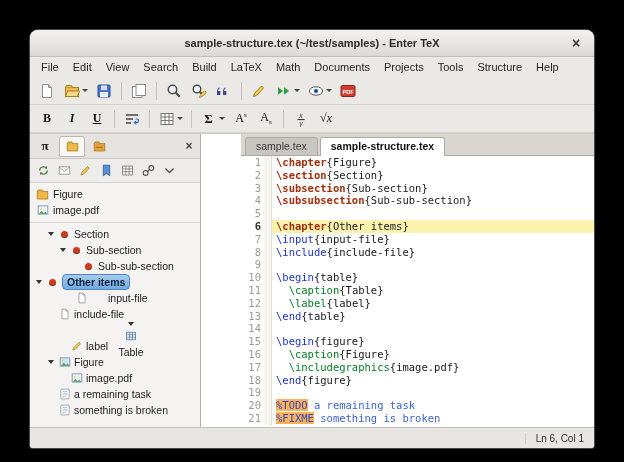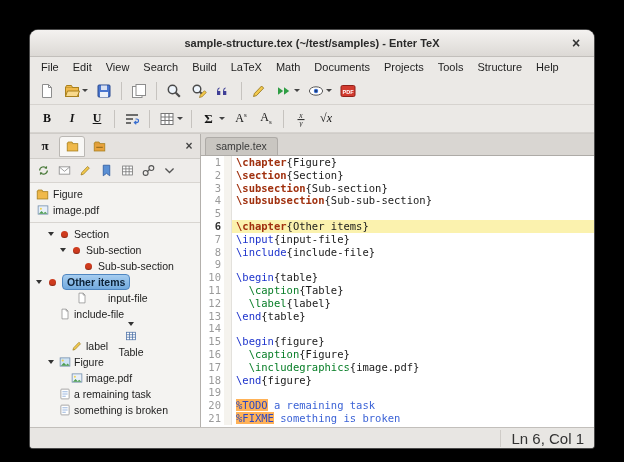--- a/index.html
+++ b/index.html
@@ -50,42 +50,42 @@
   .tree-row{height:16px;display:flex;align-items:center;gap:3px;font-size:10.5px;color:#1c1c1c;white-space:nowrap;}
   .tree-row.selected .tree-label{background:linear-gradient(#a6cdf0,#71a9de);border:1px solid #4f86c0;border-radius:4px;
                                  padding:0 4px;color:#0c2238;font-weight:bold;}
   .tree-arrow{width:9px;flex:none;display:inline-flex;align-items:center;justify-content:center;}
   .tri{width:0;height:0;border-left:3.5px solid transparent;border-right:3.5px solid transparent;border-top:4px solid #333;}
   .tree-ic{width:13px;height:13px;flex:none;display:inline-flex;align-items:center;justify-content:center;}
   .tree-label{line-height:14px;}
   .dot{width:7px;height:7px;border-radius:50%;background:#cf3b1e;display:inline-block;
        box-shadow:inset 0 -1px 1px rgba(0,0,0,.35);}
   
-  .editorcol{flex:1;display:flex;flex-direction:column;min-width:0;}
+  .editorcol{flex:1;display:flex;flex-direction:column;min-width:0;padding-left:40px;}
   .tabbar{height:21px;flex:none;display:flex;align-items:flex-end;background:#d9d6d2;border-bottom:1px solid #aeaba7;padding-left:4px;gap:2px;}
   .tab{font-size:10.5px;color:#3a3a3a;background:#c9c6c1;border:1px solid #aeaba7;border-bottom:none;
        border-radius:3px 3px 0 0;padding:2px 10px 3px 10px;}
   .tab.active{background:#ffffff;color:#111;position:relative;top:1px;padding-bottom:4px;font-weight:bold;}
   .editor{flex:1;background:#fff;font-family:"DejaVu Sans Mono",monospace;font-size:10.5px;overflow:hidden;}
   .line{display:flex;height:12.8px;line-height:12.8px;}
   .num{width:20px;flex:none;text-align:right;padding-right:3px;color:#9a9a9a;}
   .gut{width:7px;flex:none;background:#f5f3ee;border-right:1px solid #e3e1dc;}
   .codetext{flex:1;padding-left:4px;white-space:pre;}
   .line.current .codetext{background:#fbf2ae;}
   .line.current .num{color:#333;font-weight:bold;}
   .tok-cmd{color:#a0300e;font-weight:bold;}
   .tok-kw{color:#1d33cc;}
   .tok-ref{color:#067d26;}
   .tok-txt{color:#1a1a1a;}
   .tok-comment{color:#3c63d6;}
   .tok-todo,.tok-fixme{color:#2b47c4;background:#ffb257;font-weight:normal;}
   
   .statusbar{height:20px;flex:none;background:#e8e6e3;border-top:1px solid #c2bfbb;
              display:flex;align-items:center;justify-content:flex-end;}
-  .statusright{font-size:15px;color:#333;margin-right:10px;padding-left:10px;border-left:1px solid #cfccc8;}
+  .statusright{font-size:10px;color:#333;margin-right:10px;padding-left:10px;border-left:1px solid #cfccc8;}
 </style>
 </head>
 <body>
 
 <div class="window">
   <div class="titlebar">
     <span class="title">sample-structure.tex (~/test/samples) - Enter TeX</span>
     <button class="closebtn">×</button>
   </div>
 
@@ -499,20 +499,21 @@
               </svg>
             </span>
             <span class="tree-label">something is broken</span>
           </div>
         </div>
     </div>
 
     <div class="editorcol">
       <div class="tabbar" id="tabbar">
           <div class="tab">sample.tex</div>
+          <div class="tab active">sample-structure.tex</div>
         </div>
       <div class="editor" id="editor">
           <div class="line">
             <span class="num">1</span>
             <span class="gut"></span>
             <span class="codetext"><span class="tok-cmd">\chapter</span><span class="tok-txt">{Figure}</span></span>
           </div>
           <div class="line">
             <span class="num">2</span>
             <span class="gut"></span>

